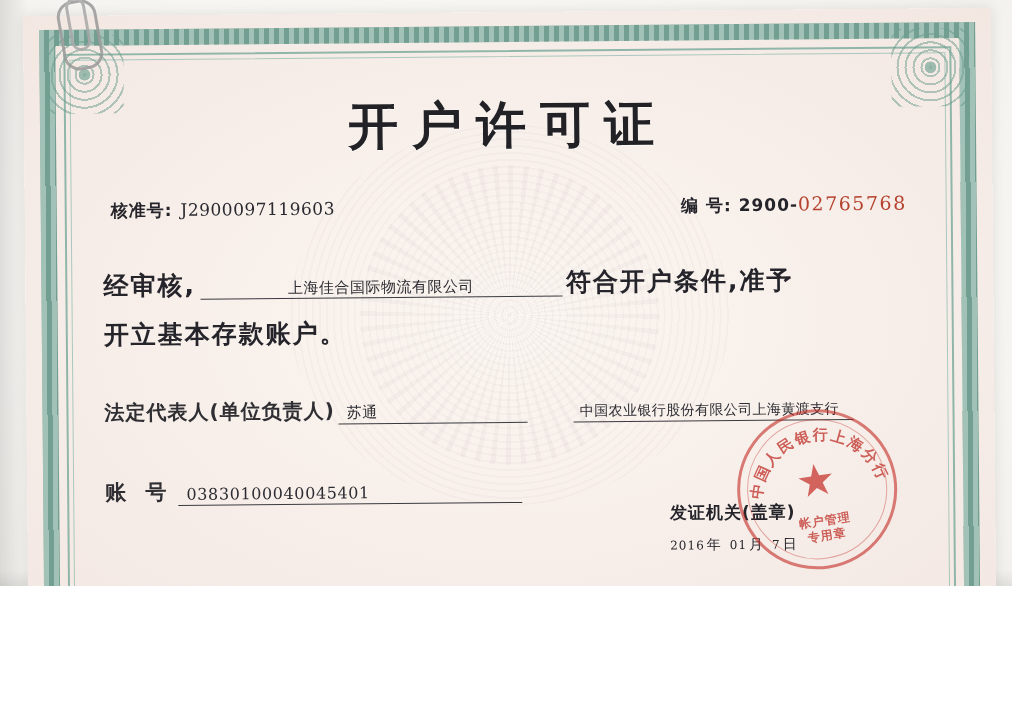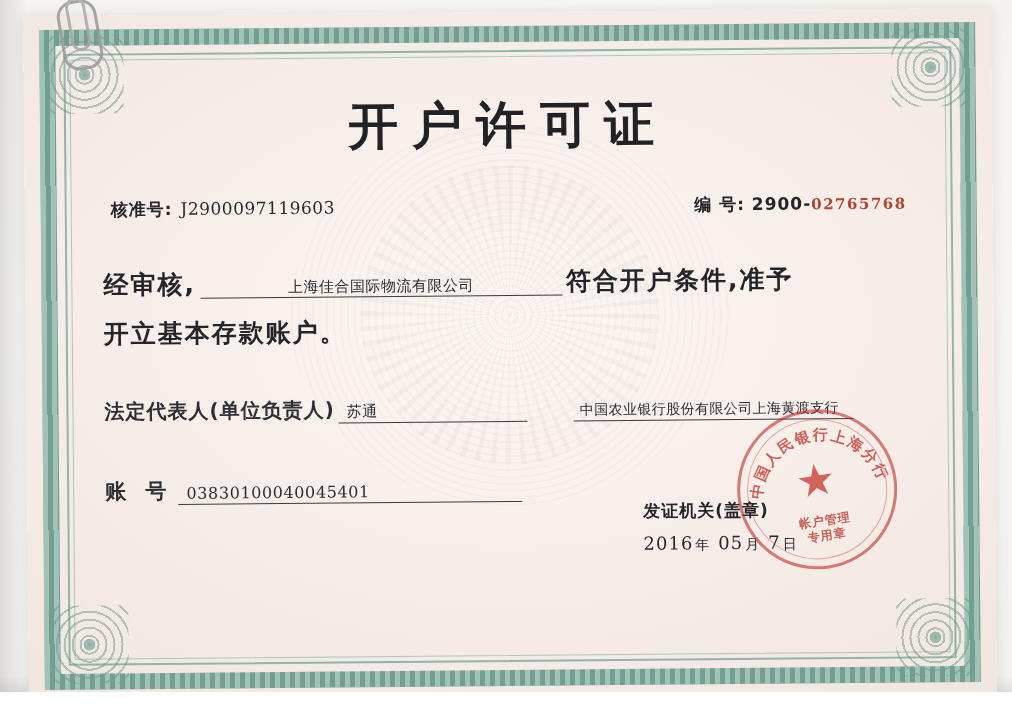--- a/index.html
+++ b/index.html
@@ -12,21 +12,21 @@
     height: 710px;
     overflow: hidden;
     font-family: "DejaVu Sans", sans-serif;
   }
 
   
   .photo {
     position: absolute;
     left: 0; top: 0;
     width: 1012px;
-    height: 692px;
+    height: 586px;
     background:
       radial-gradient(ellipse 120% 120% at 45% 45%, #fdfdfb 0%, #f3f2ee 60%, #e6e5e0 100%);
     overflow: hidden;
   }
 
   
   .certificate {
     position: absolute;
     left: 26px;
     top: 12px;
@@ -162,23 +162,22 @@
   .val-hand {
     font-family: "DejaVu Serif", serif;
     font-size: 17px;
     color: #2a2a30;
     margin-left: 8px;
     letter-spacing: 0.5px;
   }
   .serial-red {
     color: #b5422f;
     font-family: "DejaVu Serif", serif;
-    font-size: 15px;
+    font-size: 19px;
     letter-spacing: 1.5px;
-    font-weight: bold;
   }
 
   .para {
     margin-top: 40px;
     padding: 0 18px;
     font-size: 25px;
     font-weight: 700;
     line-height: 1.9;
     letter-spacing: 2px;
     color: #24242a;
@@ -285,21 +284,21 @@
   }
   .issue-date {
     margin-top: 10px;
     font-size: 16px;
     font-weight: 400;
     letter-spacing: 1px;
     color: #26262c;
   }
   .issue-date .num {
     font-family: "DejaVu Serif", serif;
-    font-size: 18px;
+    font-size: 12px;
   }
   .issue-date .cn { font-size: 14px; margin: 0 8px 0 2px; }
 
   
   .seal {
     position: absolute;
     right: 38px;
     bottom: 70px;
     width: 160px;
     height: 160px;
@@ -442,21 +441,21 @@
       </div>
 
       <div class="row-acct">
         <span>账 号</span>
           <span class="fill-acct">03830100040045401</span>
       </div>
 
       <div class="issuer">
         <div>发证机关(盖章)</div>
         <div class="issue-date">
-          <span class="num">2016</span><span class="cn">年</span><span class="num">05</span><span class="cn">月</span><span class="num">7</span><span class="cn">日</span>
+          <span class="num">2016</span><span class="cn">年</span><span class="num">01</span><span class="cn">月</span><span class="num">7</span><span class="cn">日</span>
         </div>
       </div>
 
       <div class="seal">
         <svg class="seal-arc" viewBox="0 0 160 160">
           <defs>
             <path id="arcpath" d="M 20,88 A 60,60 0 1 1 140,88" fill="none"></path>
           </defs>
           <text><textPath href="#arcpath" startOffset="50%" text-anchor="middle" id="sealArcText">中国人民银行上海分行</textPath></text>
         </svg>

